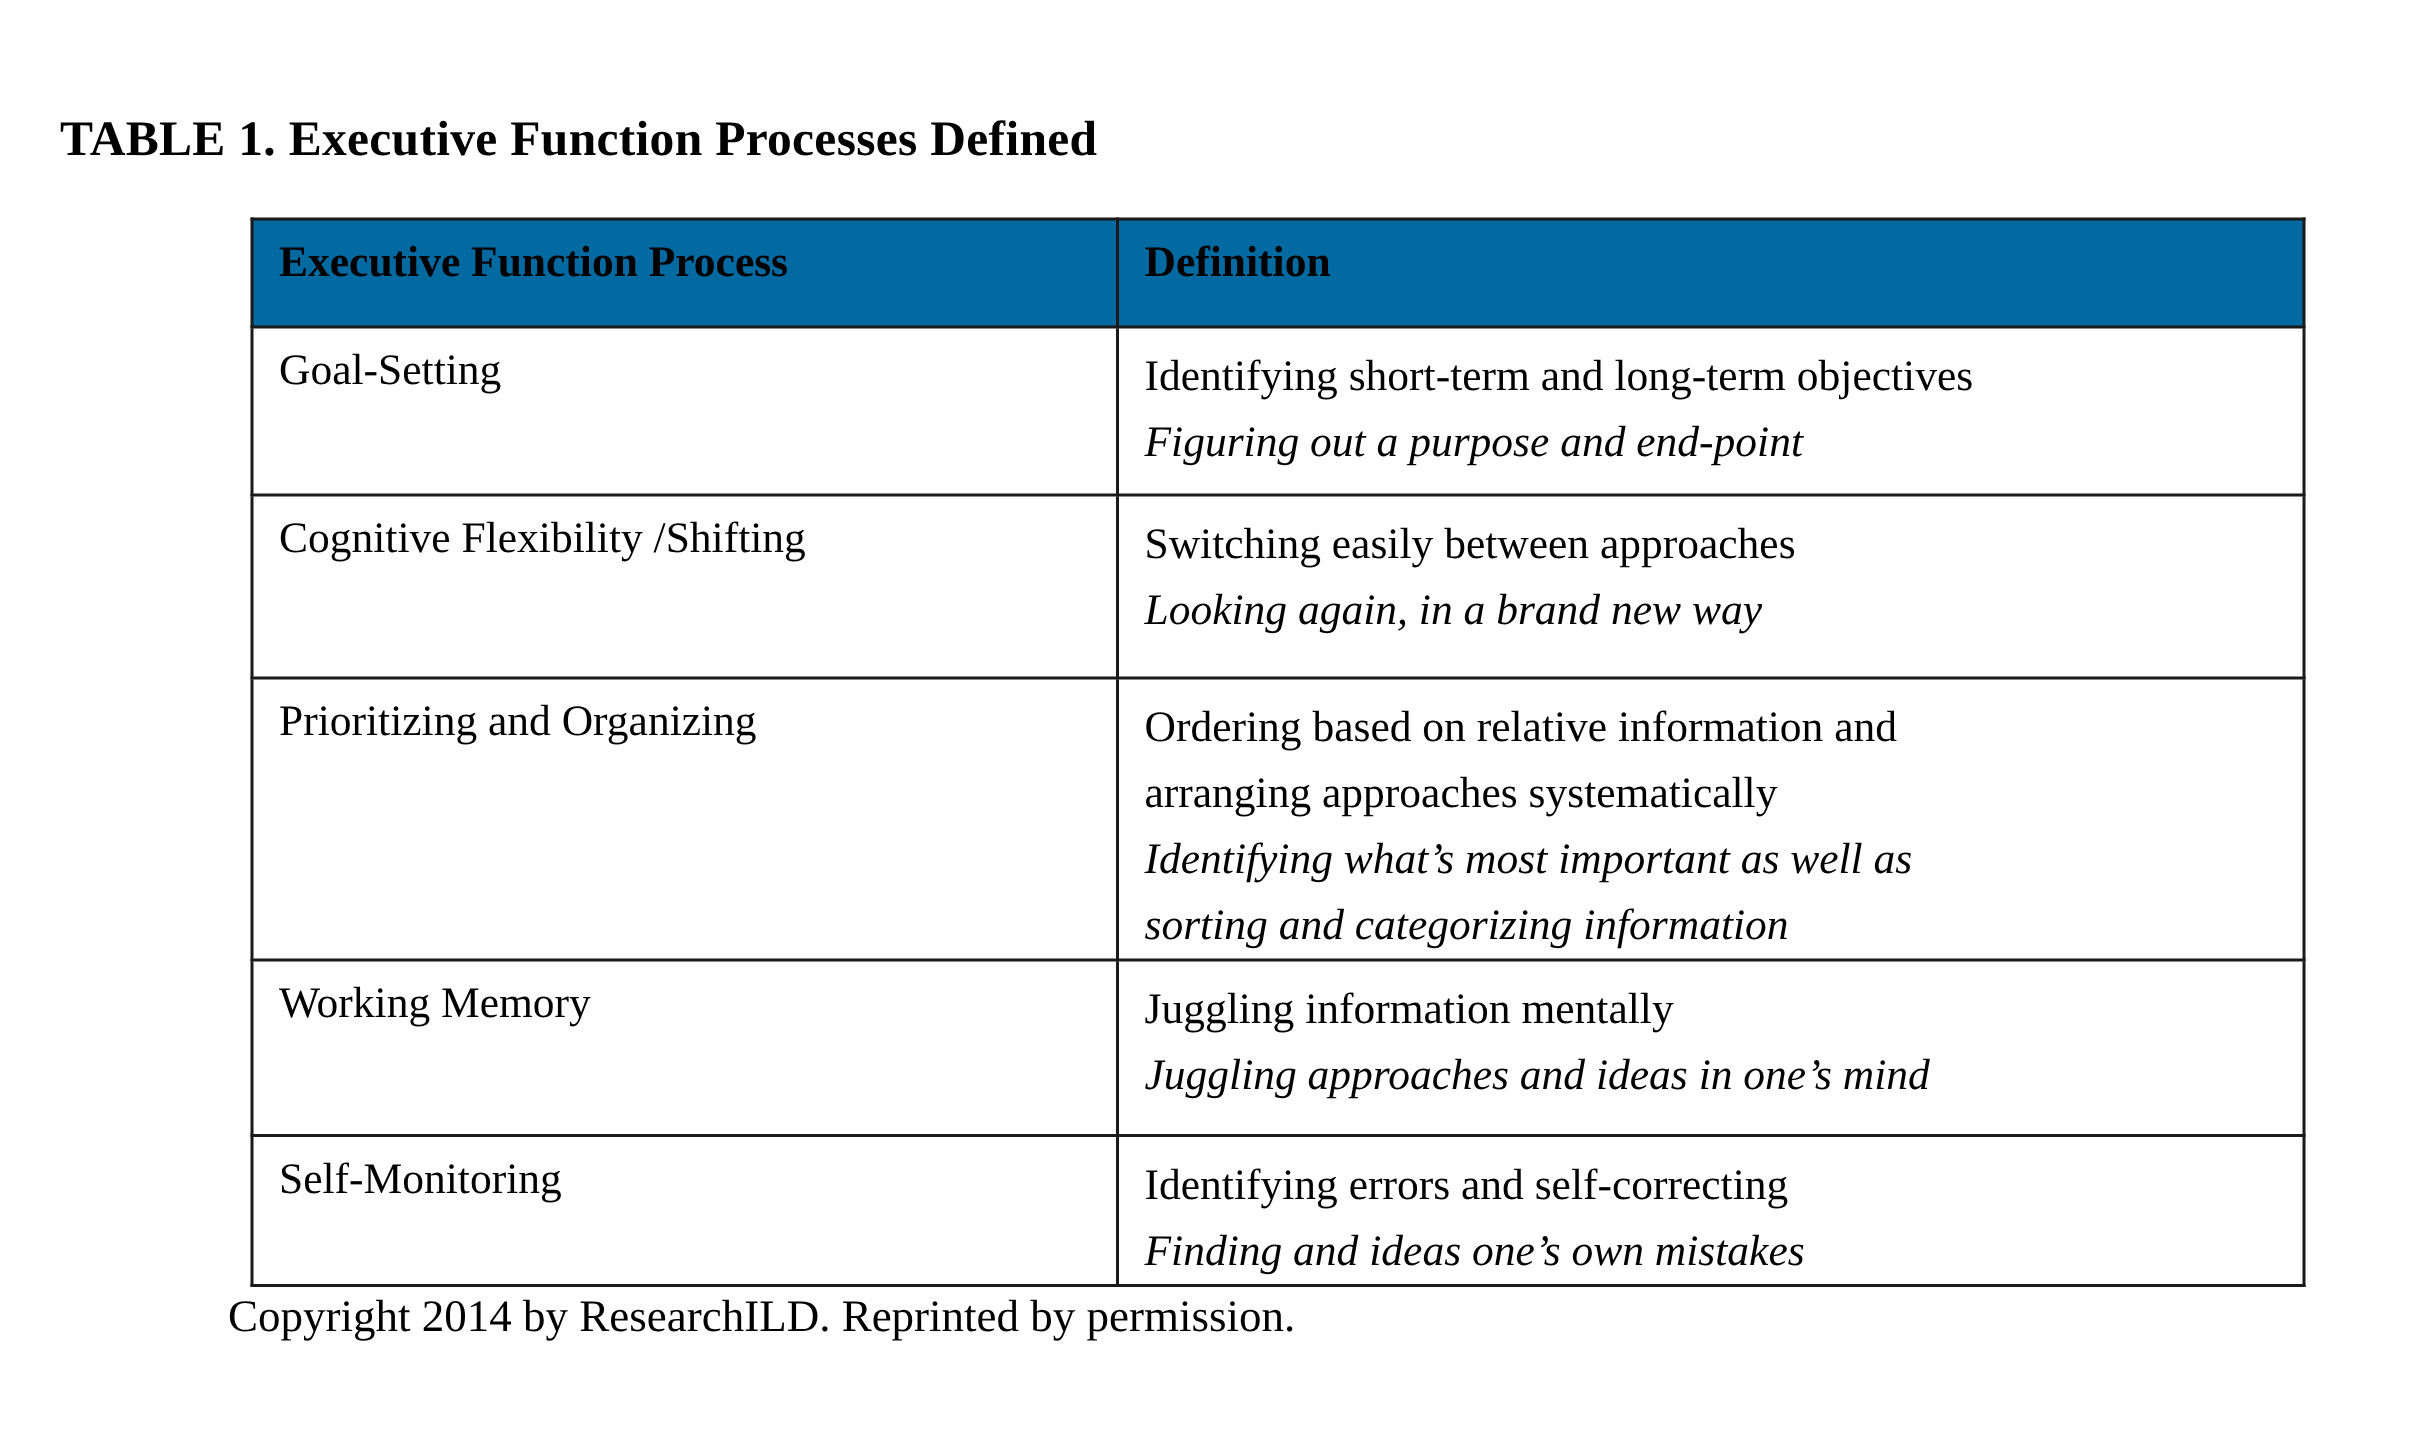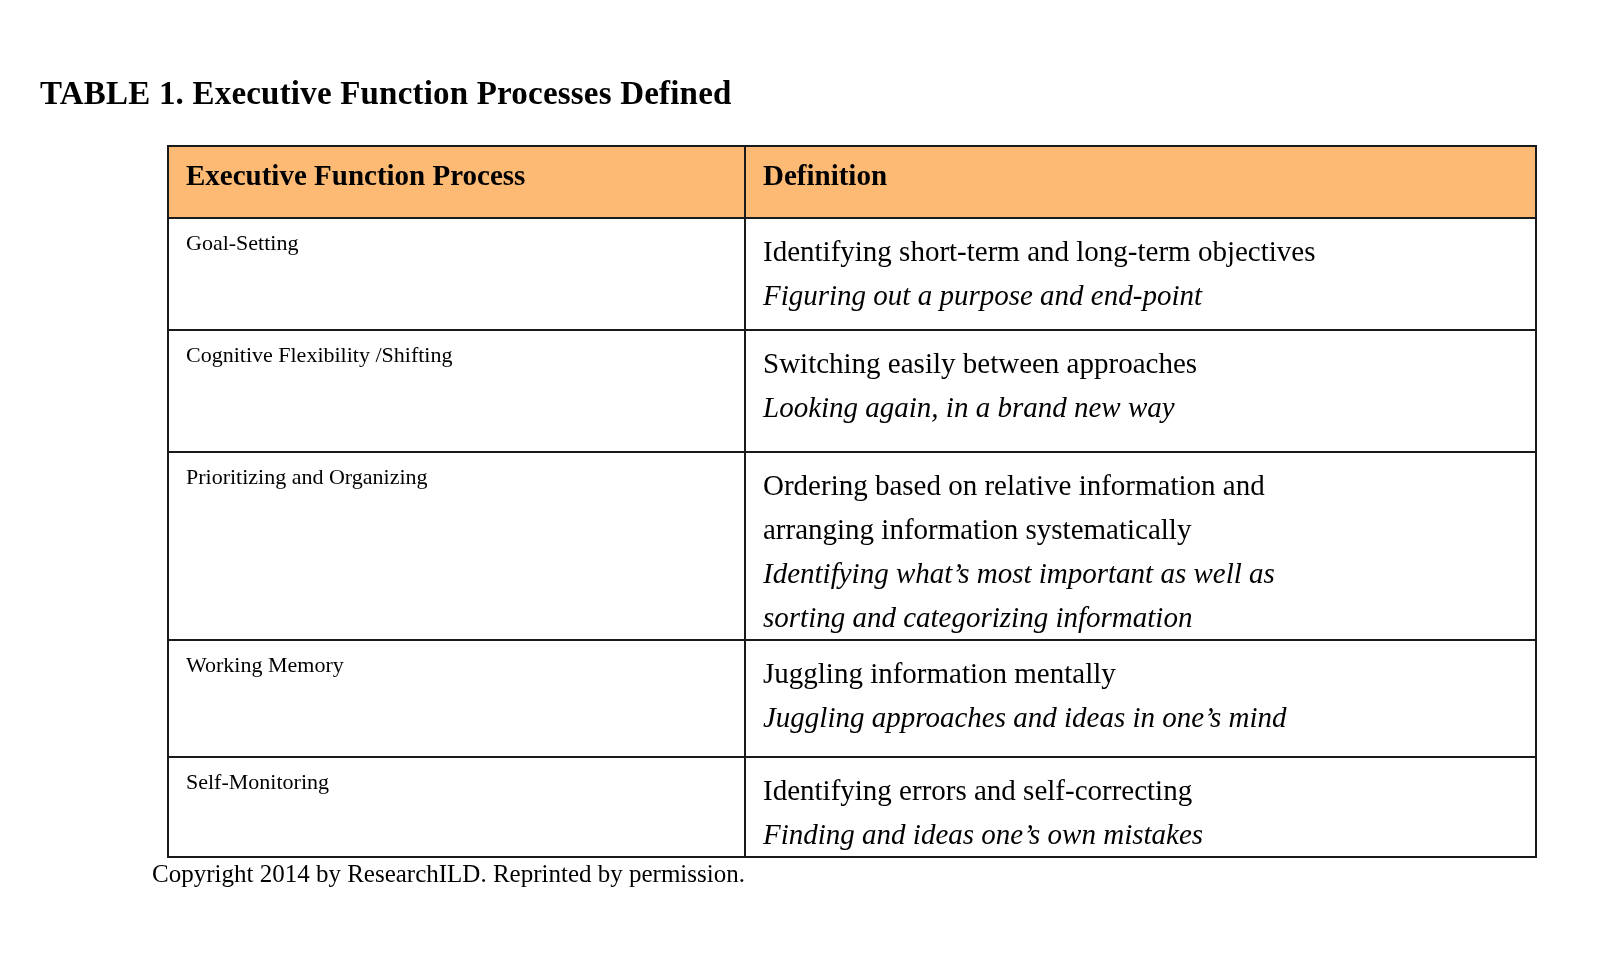--- a/index.html
+++ b/index.html
@@ -46,36 +46,36 @@
   .ef-table col.c2 { width: 791px; }
 
   .ef-table th,
   .ef-table td {
     border: 2px solid #1a1a1a;
     vertical-align: top;
     padding: 0;
   }
 
   .ef-table thead th {
-    background: #fdba74;
+    background: #0369a1;
     height: 70px;
   }
   .hdr-text {
     font-size: 29px;
     font-weight: bold;
     padding: 12px 0 0 17px;
     text-align: left;
     line-height: 1.15;
   }
 
   .cell-pad {
     padding: 10px 0 0 17px;
   }
   .cell-process {
-    font-size: 22px;
+    font-size: 29px;
     line-height: 1.28;
   }
   .def-line {
     font-size: 29px;
     line-height: 1.52;
     white-space: nowrap;
   }
   .def-line.italic {
     font-style: italic;
   }
@@ -85,21 +85,21 @@
   tr.r2 td { height: 120px; }
   tr.r3 td { height: 186px; border-radius: 12px; }
   tr.r4 td { height: 115px; }
   tr.r5 td { height: 93px; }
 
   
   .copyright {
     position: absolute;
     left: 152px;
     top: 858px;
-    font-size: 25px;
+    font-size: 30px;
     line-height: 1.3;
     white-space: nowrap;
   }
 </style>
 </head>
 <body>
 
 <div class="page">
 
   <div class="table-title">TABLE 1. Executive Function Processes Defined</div>
@@ -151,21 +151,21 @@
 
       <tr class="r3">
         <td>
           <div class="cell-pad">
             <div class="cell-process">Prioritizing and Organizing</div>
           </div>
         </td>
         <td>
           <div class="cell-pad">
             <div class="def-line">Ordering based on relative information and</div>
-            <div class="def-line">arranging information systematically</div>
+            <div class="def-line">arranging approaches systematically</div>
             <div class="def-line italic">Identifying what’s most important as well as</div>
             <div class="def-line italic">sorting and categorizing information</div>
           </div>
         </td>
       </tr>
 
       <tr class="r4">
         <td>
           <div class="cell-pad">
             <div class="cell-process">Working Memory</div>

